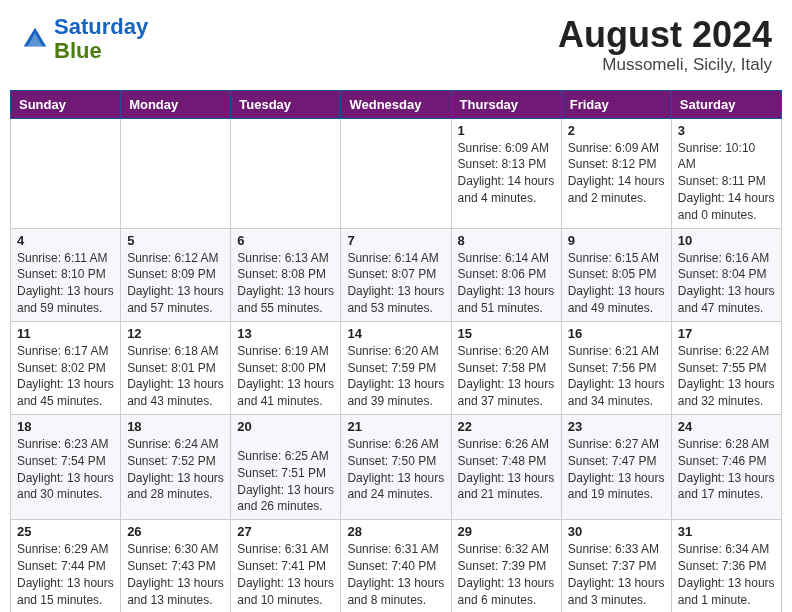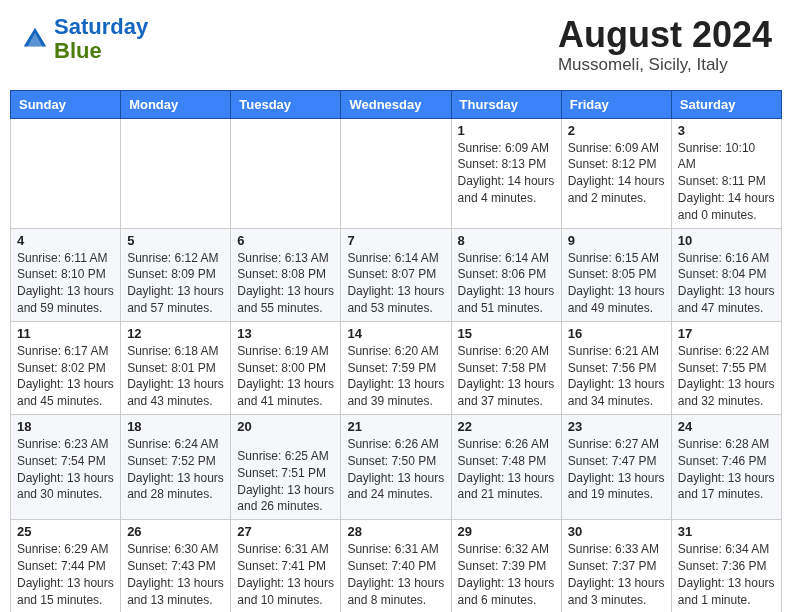--- a/index.html
+++ b/index.html
@@ -27,39 +27,39 @@
       color: #1a1a2e;
       line-height: 1.1;
     }
     .logo-text .blue { color: #1565c0; }
     .logo-icon {
       width: 30px;
       height: 30px;
       margin-right: 4px;
     }
     .title-block {
-      text-align: left;
+      text-align: right;
     }
     .month-year {
       font-size: 36px;
       font-weight: bold;
       color: #222;
       line-height: 1.1;
     }
     .location {
       font-size: 17px;
       color: #444;
     }
     .calendar {
       width: 100%;
       border-collapse: collapse;
       border: 1px solid #ccc;
     }
     .calendar th {
-      background: #3b82f6;
+      background: #701a75;
       color: #fff;
       text-align: left;
       padding: 6px 8px;
       font-size: 13px;
       font-weight: bold;
       border: 1px solid #1a4fa0;
     }
     .calendar td {
       border: 1px solid #ccc;
       vertical-align: top;

